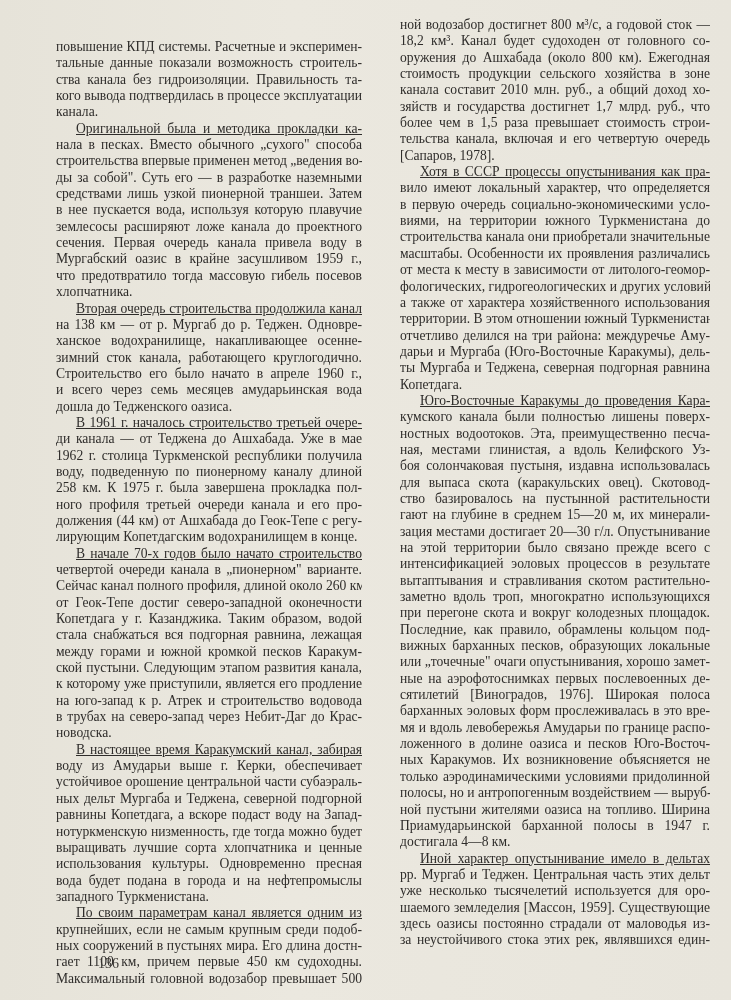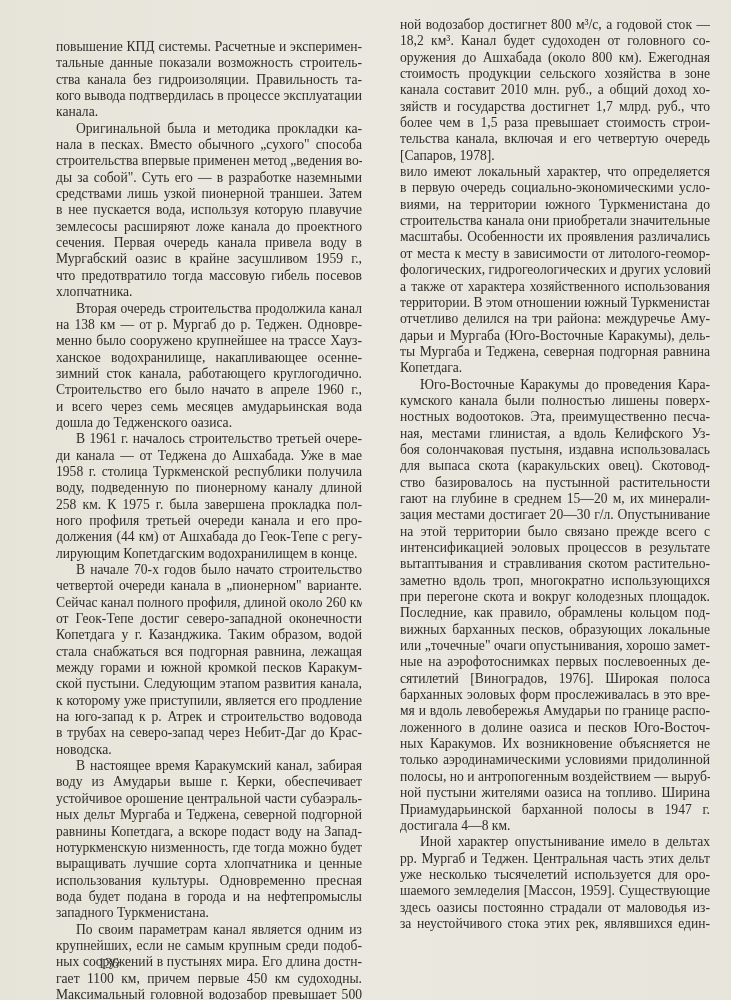--- a/index.html
+++ b/index.html
@@ -16,21 +16,21 @@
     }
     .col {
       position: absolute; top: 39px;
       font-size: 13.6px; line-height: 16.35px;
       text-align: justify;
     }
     .col.left { left: 56px; width: 306px; }
     .col.right { left: 400px; width: 310px; top: 17px; }
     .line { display: block; white-space: nowrap; text-align: justify; text-align-last: justify; overflow: hidden; }
     .line.last { text-align-last: left; font-family: Liberation Serif, serif; }
-    .line.indent { padding-left: 20px; }
+    .line.indent { padding-left: 20px; text-decoration: underline; }
     .page-number {
       position: absolute; left: 62px; top: 956px;
       font-size: 14px; color: #3a3734; margin-left: 36px;
     }
   </style>
 </head>
 <body>
 
 <div class="page">
   <div class="col left" id="left-col">
@@ -45,29 +45,28 @@
       <span class="line">ды за собой". Суть его — в разработке наземными</span>
       <span class="line">средствами лишь узкой пионерной траншеи. Затем</span>
       <span class="line">в нее пускается вода, используя которую плавучие</span>
       <span class="line">землесосы расширяют ложе канала до проектного</span>
       <span class="line">сечения. Первая очередь канала привела воду в</span>
       <span class="line">Мургабский оазис в крайне засушливом 1959 г.,</span>
       <span class="line">что предотвратило тогда массовую гибель посевов</span>
       <span class="line last">хлопчатника.</span>
       <span class="line indent">Вторая очередь строительства продолжила канал</span>
       <span class="line">на 138 км — от р. Мургаб до р. Теджен. Одновре-</span>
-      <span class="line">менно было сооружено крупнейшее на трассе Хауз-</span>
       <span class="line">ханское водохранилище, накапливающее осенне-</span>
       <span class="line">зимний сток канала, работающего круглогодично.</span>
       <span class="line">Строительство его было начато в апреле 1960 г.,</span>
       <span class="line">и всего через семь месяцев амударьинская вода</span>
       <span class="line last">дошла до Теджeнского оазиса.</span>
       <span class="line indent">В 1961 г. началось строительство третьей очере-</span>
       <span class="line">ди канала — от Теджена до Ашхабада. Уже в мае</span>
-      <span class="line">1958 г. столица Туркменской республики получила</span>
+      <span class="line">1962 г. столица Туркменской республики получила</span>
       <span class="line">воду, подведенную по пионерному каналу длиной</span>
       <span class="line">258 км. К 1975 г. была завершена прокладка пол-</span>
       <span class="line">ного профиля третьей очереди канала и его про-</span>
       <span class="line">должения (44 км) от Ашхабада до Геок-Тепе с регу-</span>
       <span class="line last">лирующим Копетдагским водохранилищем в конце.</span>
       <span class="line indent">В начале 70-х годов было начато строительство</span>
       <span class="line">четвертой очереди канала в „пионерном" варианте.</span>
       <span class="line">Сейчас канал полного профиля, длиной около 260 км,</span>
       <span class="line">от Геок-Тепе достиг северо-западной оконечности</span>
       <span class="line">Копетдага у г. Казанджика. Таким образом, водой</span>
@@ -97,20 +96,21 @@
   <div class="col right" id="right-col">
       <span class="line">ной водозабор достигнет 800 м³/с, а годовой сток —</span>
       <span class="line">18,2 км³. Канал будет судоходен от головного со-</span>
       <span class="line">оружения до Ашхабада (около 800 км). Ежегодная</span>
       <span class="line">стоимость продукции сельского хозяйства в зоне</span>
       <span class="line">канала составит 2010 млн. руб., а общий доход хо-</span>
       <span class="line">зяйств и государства достигнет 1,7 млрд. руб., что</span>
       <span class="line">более чем в 1,5 раза превышает стоимость строи-</span>
       <span class="line">тельства канала, включая и его четвертую очередь</span>
       <span class="line last">[Сапаров, 1978].</span>
+      <span class="line indent">Хотя в СССР процессы опустынивания как пра-</span>
       <span class="line">вило имеют локальный характер, что определяется</span>
       <span class="line">в первую очередь социально-экономическими усло-</span>
       <span class="line">виями, на территории южного Туркменистана до</span>
       <span class="line">строительства канала они приобретали значительные</span>
       <span class="line">масштабы. Особенности их проявления различались</span>
       <span class="line">от места к месту в зависимости от литолого-геомор-</span>
       <span class="line">фологических, гидрогеологических и других условий,</span>
       <span class="line">а также от характера хозяйственного использования</span>
       <span class="line">территории. В этом отношении южный Туркменистан</span>
       <span class="line">отчетливо делился на три района: междуречье Аму-</span>

